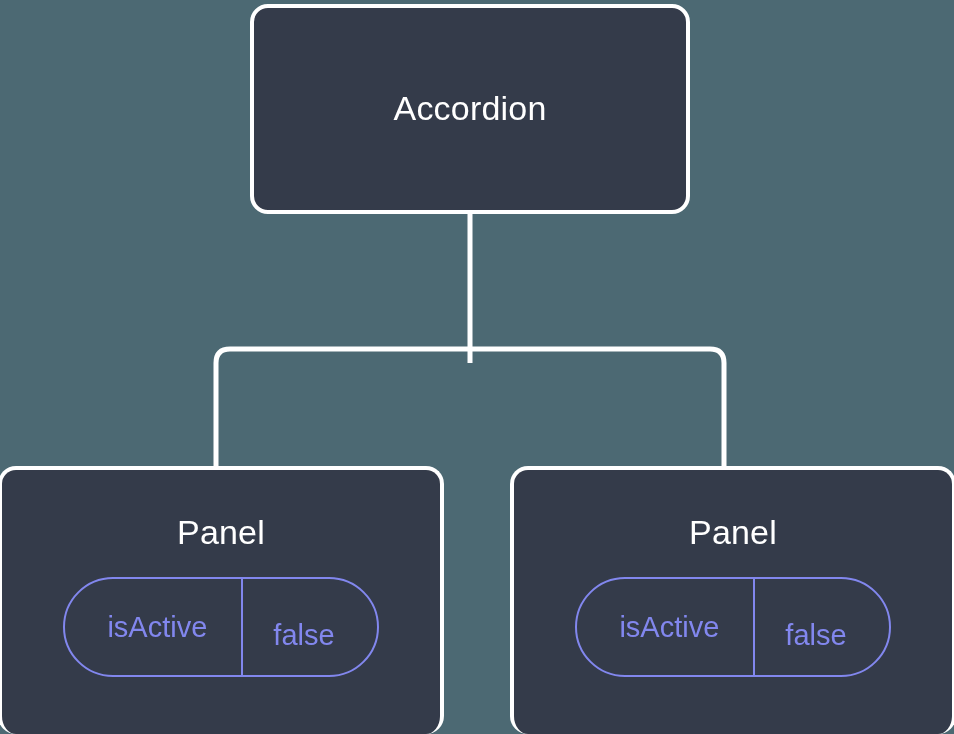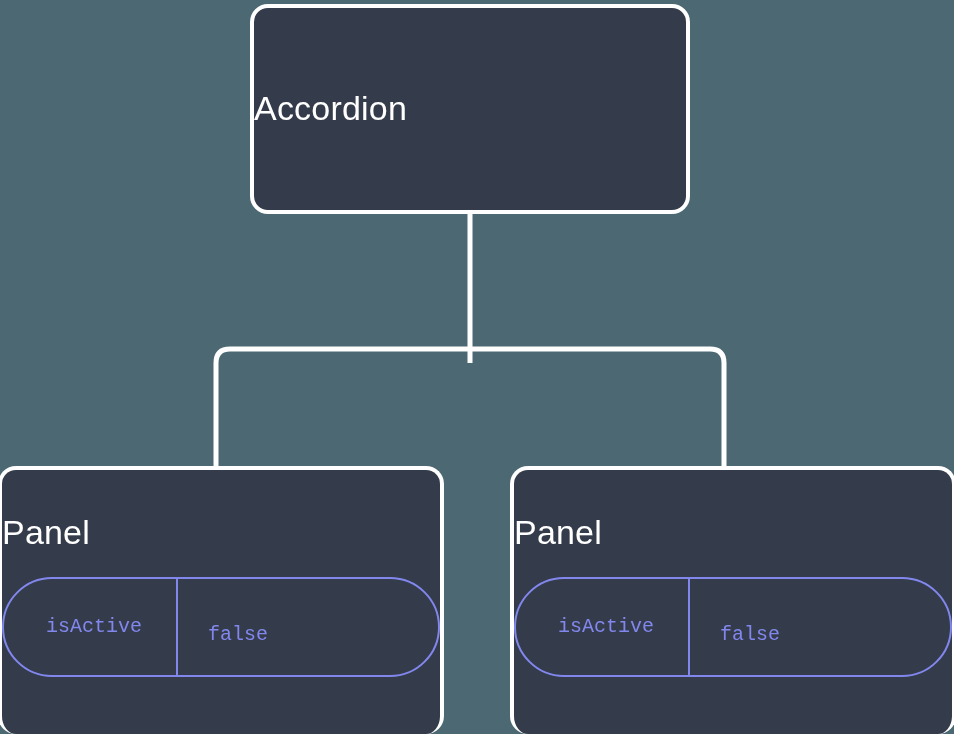--- a/index.html
+++ b/index.html
@@ -29,20 +29,21 @@
   
   .node {
     position: absolute;
     z-index: 2;
     box-sizing: border-box;
     background: #343b4a;
     border: 4px solid #ffffff;
     border-radius: 18px;
     display: flex;
     flex-direction: column;
+    align-items: center;
   }
 
   .node-root {
     left: 250px;
     top: 4px;
     width: 440px;
     height: 210px;
     justify-content: center;
   }
 
@@ -76,24 +77,23 @@
     border-radius: 50px;
     display: flex;
     align-items: stretch;
     background: transparent;
   }
   .pill-cell {
     display: flex;
     align-items: center;
     justify-content: center;
     color: #8287ee;
-    font-size: 20px;
+    font-size: 29px;
     line-height: 1;
     white-space: nowrap;
-    font-family: Liberation Mono, monospace;
   }
   .pill-key   { padding: 0 34px 0 42px; }
   .pill-value {
     padding: 16px 42px 0 30px;
     border-left: 2px solid #8287ee;
   }
 </style>
 </head>
 <body>
 

